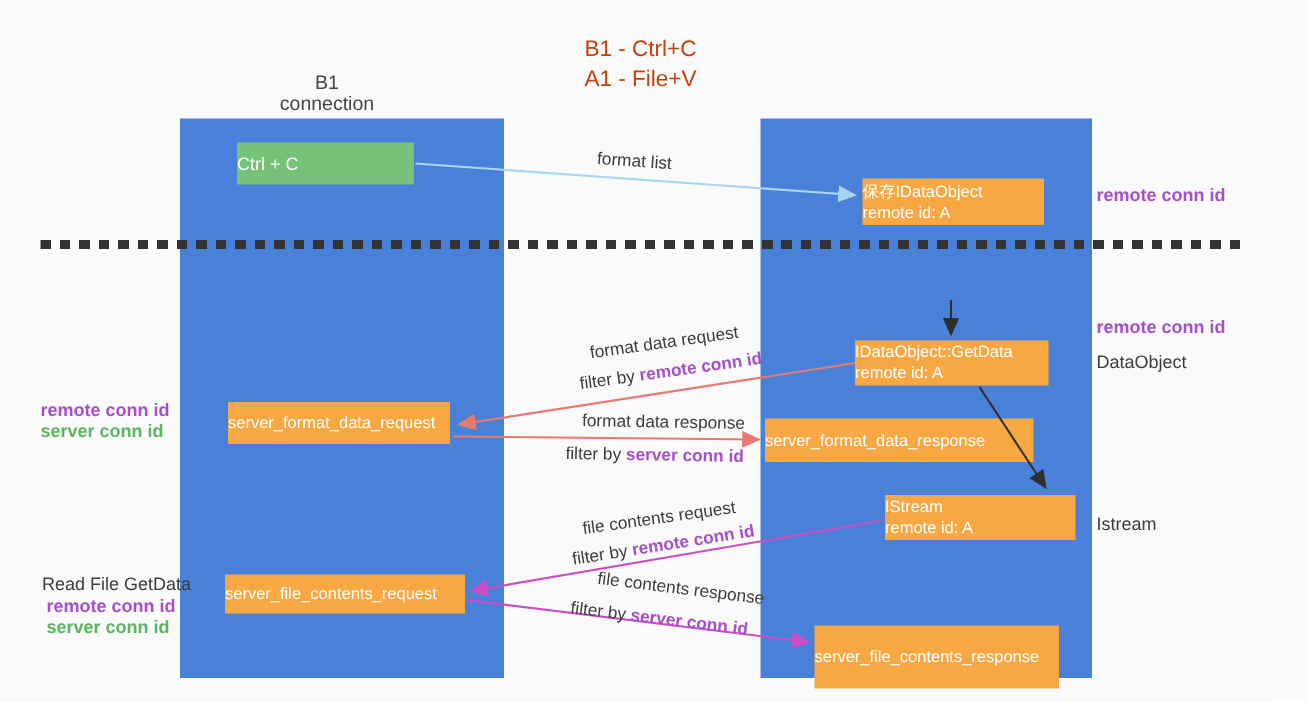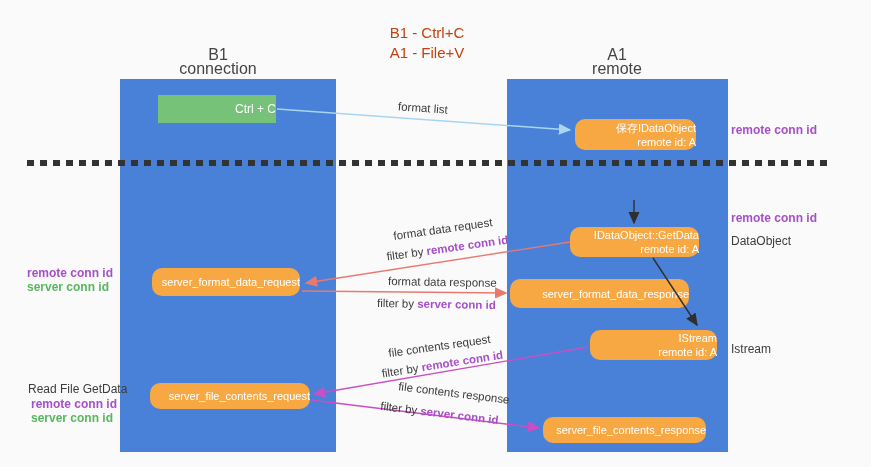--- a/index.html
+++ b/index.html
@@ -4,32 +4,32 @@
 <style>
   :root{
     --background:#fafafa; --column-blue:#4a81d8; --box-orange:#f7a843; --box-green:#75c278;
     --arrow-light-blue:#a7d5f2; --arrow-salmon:#e87971; --arrow-magenta:#ca4ec4; --arrow-black:#2f2f2f;
     --text-purple:#a650c8; --text-green:#58b75f; --text-dark:#3c3c3c; --dash-color:#333333;
   }
   *{margin:0;padding:0;box-sizing:border-box;}
   body{background:#e8e8e8;font-family:"Liberation Sans",sans-serif;}
   .canvas{position:relative;width:871px;height:467px;background:var(--background);overflow:hidden;}
   .title{position:absolute;left:327px;top:7px;width:200px;text-align:center;font-size:15px;line-height:20px;color:#c2410c;margin-top:16px;}
-  .col-header{position:absolute;width:120px;text-align:center;font-size:16px;line-height:14px;color:#444;top:48px;}
+  .col-header{position:absolute;width:120px;text-align:center;font-size:13px;line-height:14px;color:#444;top:48px;}
   .col-header.left{left:158px;}
   .col-header.right{left:557px;}
   .column{position:absolute;top:79px;height:373px;background:var(--column-blue);z-index:1;}
   .column.left{left:120px;width:216px;}
   .column.right{left:507px;width:221px;}
   .dashline{position:absolute;left:27px;top:160px;width:803px;height:6px;z-index:3;
     background:repeating-linear-gradient(90deg,var(--dash-color) 0 7px,transparent 7px 13px);}
-  .box{position:absolute;z-index:3;display:flex;flex-direction:column;align-items:flex-end;justify-content:center;
+  .box{position:absolute;z-index:3;display:flex;flex-direction:column;align-items:flex-start;justify-content:center;
     color:#fff;text-align:center;line-height:14px;}
   .box.green{background:var(--box-green);font-size:12px;}
-  .box.orange{background:var(--box-orange);font-size:11px;border-radius:10px;}
+  .box.orange{background:var(--box-orange);font-size:11px;}
   .lbl{position:absolute;z-index:5;font-size:11.5px;color:var(--text-dark);white-space:nowrap;}
   .lbl .emph{color:var(--text-purple);font-weight:bold;}
   .side{position:absolute;z-index:5;font-size:12px;color:var(--text-dark);white-space:nowrap;}
   .side.purple{color:var(--text-purple);font-weight:bold;}
   .side.greent{color:var(--text-green);font-weight:bold;}
   svg.arrows{position:absolute;left:0;top:0;z-index:4;pointer-events:none;}
   .st-blue{stroke:var(--arrow-light-blue);} .mk-blue{fill:var(--arrow-light-blue);}
   .st-black{stroke:var(--arrow-black);} .mk-black{fill:var(--arrow-black);}
   .st-salmon{stroke:var(--arrow-salmon);} .mk-salmon{fill:var(--arrow-salmon);}
   .st-magenta{stroke:var(--arrow-magenta);} .mk-magenta{fill:var(--arrow-magenta);}
@@ -41,24 +41,20 @@
 <div class="canvas">
 
   <div class="title">
     <div>B1 - Ctrl+C</div>
     <div>A1 - File+V</div>
   </div>
 
   <div class="col-header left">
     <div>B1</div>
     <div>connection</div>
-  </div>
-  <div class="col-header right">
-    <div>A1</div>
-    <div>remote</div>
   </div>
 
   <div class="column left"></div>
   <div class="column right"></div>
 
   <div class="dashline"></div>
 
   <svg class="arrows" width="871" height="467" viewBox="0 0 871 467">
     <defs>
       <marker id="m-blue" markerWidth="9" markerHeight="8" refX="8" refY="4" orient="auto">
@@ -100,21 +96,21 @@
   <div class="box orange" style="left:510px;top:279px;width:179px;height:29px;">
     <div>server_format_data_response</div>
   </div>
   <div class="box orange" style="left:590px;top:330px;width:127px;height:30px;">
     <div>IStream</div>
     <div>remote id: A</div>
   </div>
   <div class="box orange" style="left:150px;top:383px;width:160px;height:26px;">
     <div>server_file_contents_request</div>
   </div>
-  <div class="box orange" style="left:543px;top:417px;width:163px;height:26px;">
+  <div class="box orange" style="left:543px;top:417px;width:163px;height:42px;">
     <div>server_file_contents_response</div>
   </div>
 
   <div class="lbl" style="left:398px;top:102px;transform:rotate(4deg);">format list</div>
 
   <div class="lbl" style="left:393px;top:223px;transform:rotate(-8deg);">format data request</div>
   <div class="lbl" style="left:386px;top:242px;transform:rotate(-8deg);"><span>filter by </span><span class="emph">remote conn id</span></div>
 
   <div class="lbl" style="left:388px;top:276px;transform:rotate(1deg);">format data response</div>
   <div class="lbl" style="left:377px;top:298px;transform:rotate(1deg);"><span>filter by </span><span class="emph">server conn id</span></div>

